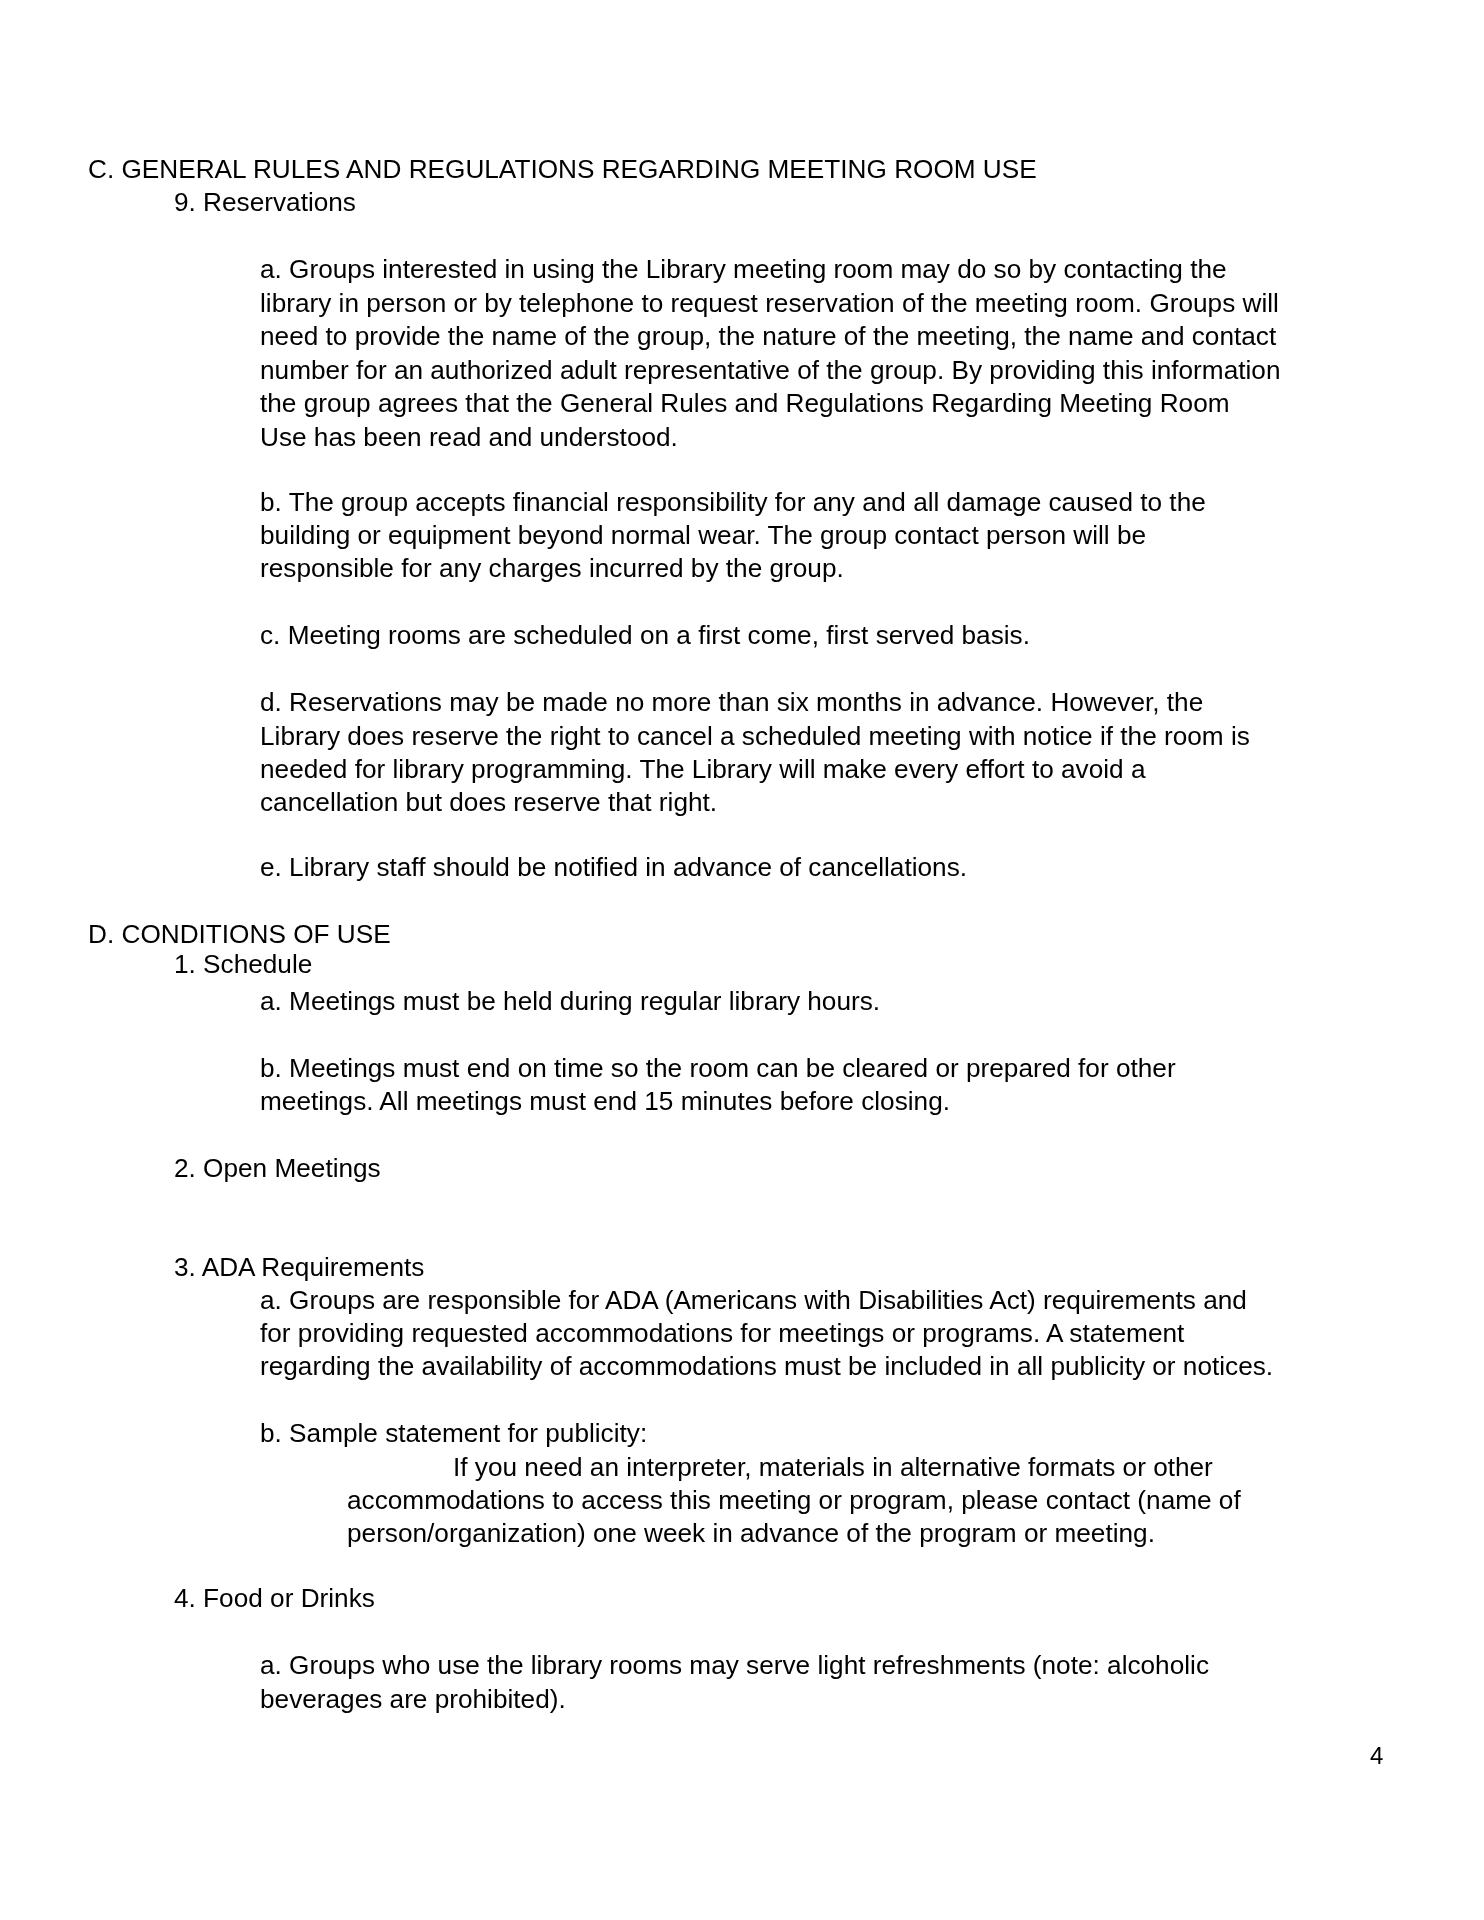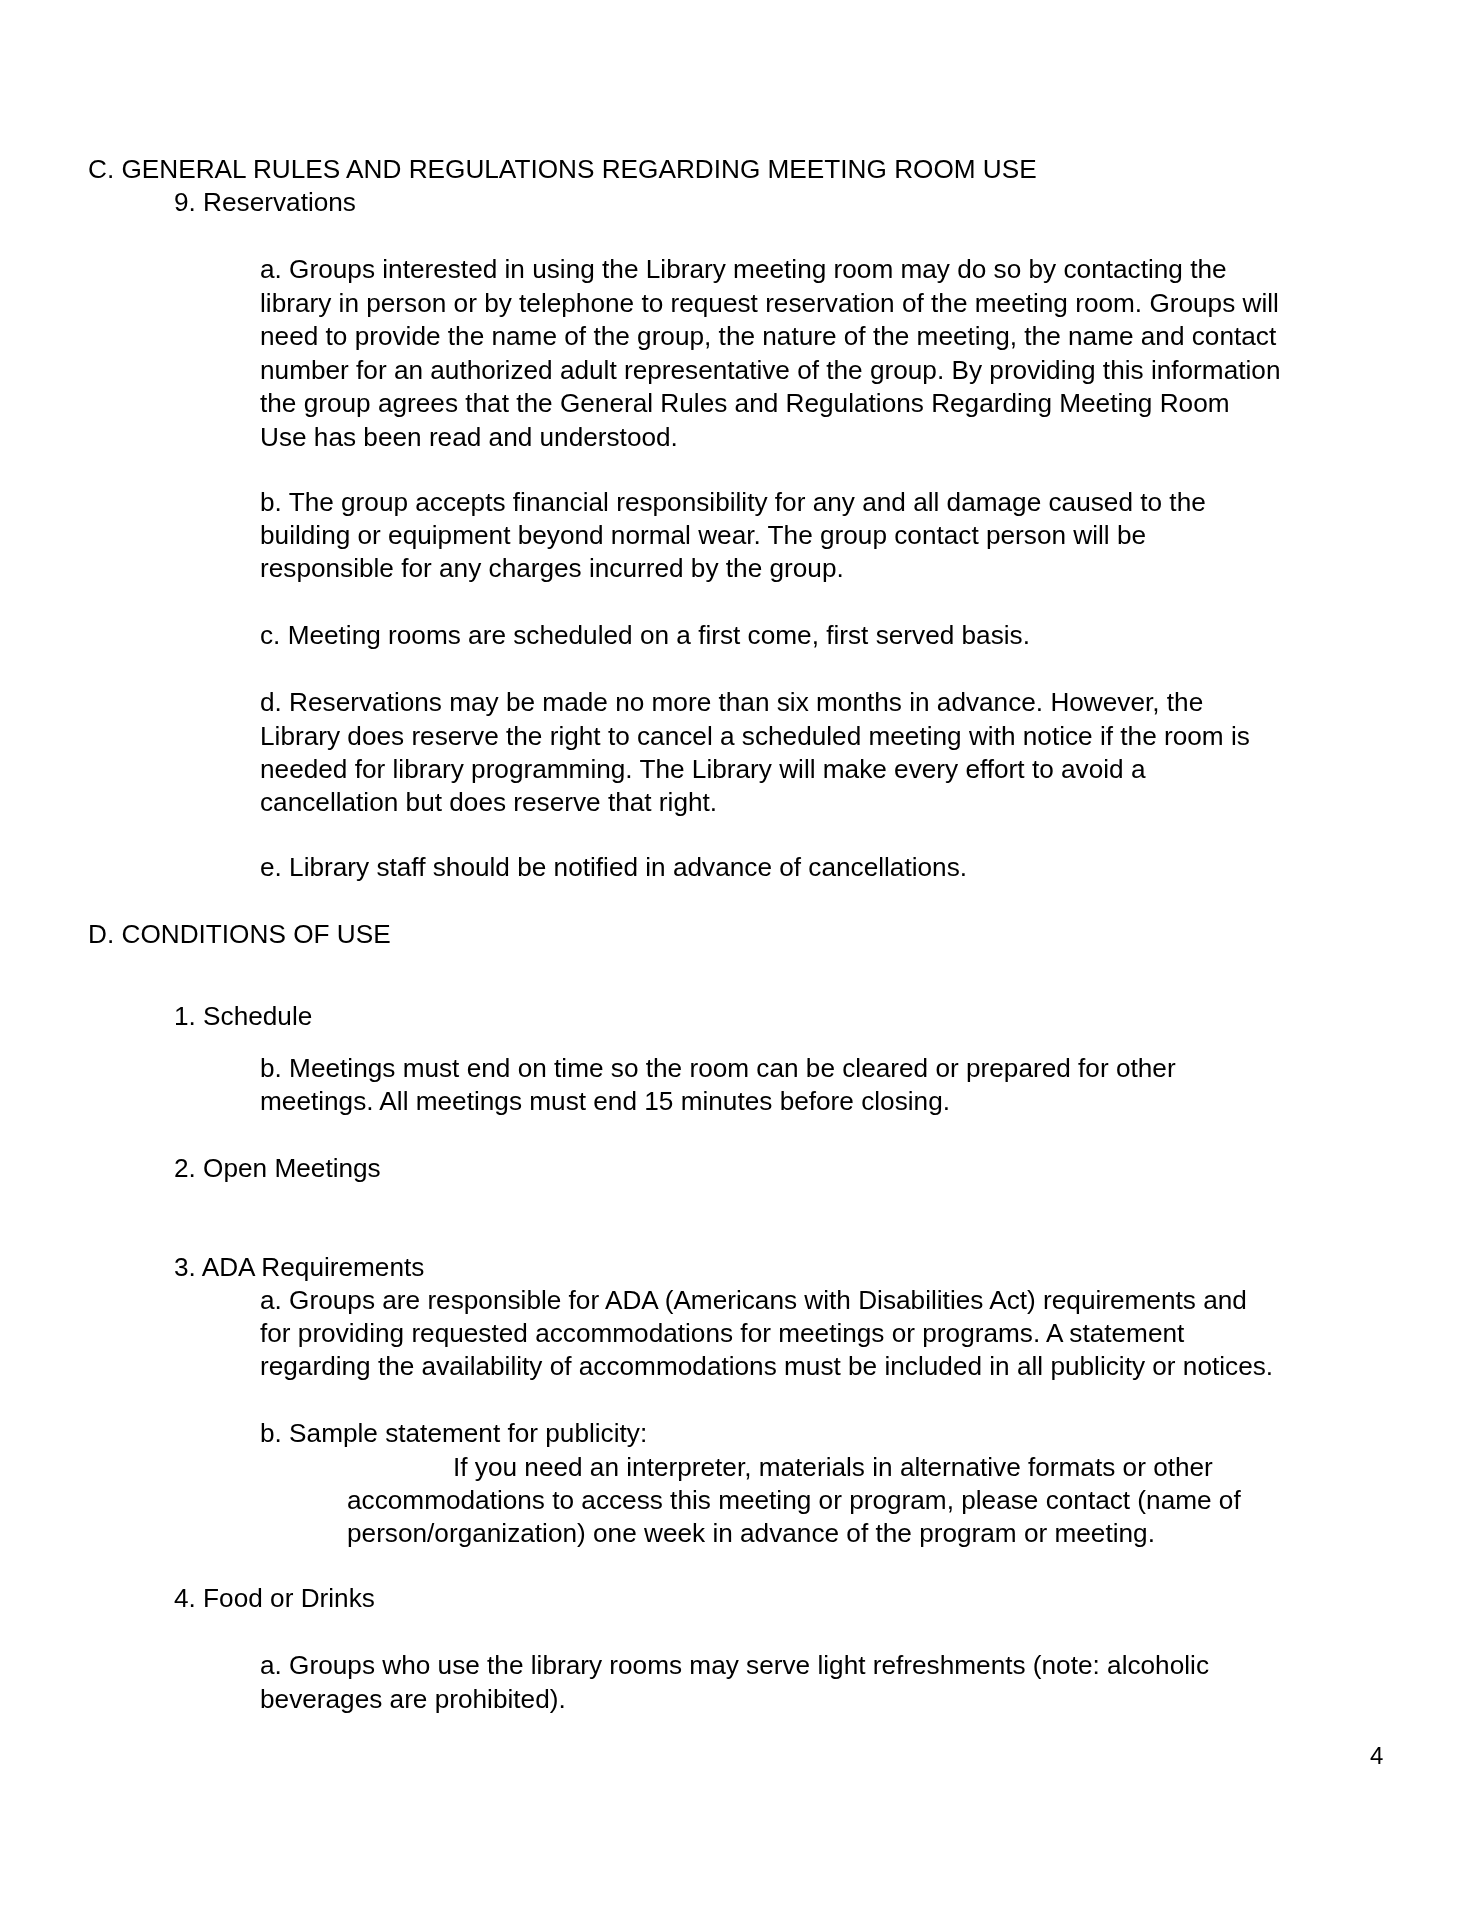--- a/index.html
+++ b/index.html
@@ -55,21 +55,22 @@
     <div class="ln l2" style="top:769px">needed for library programming. The Library will make every effort to avoid a</div>
     <div class="ln l2" style="top:802px">cancellation but does reserve that right.</div>
   </div>
 
   <div>
     <div class="ln l2" style="top:867px">e. Library staff should be notified in advance of cancellations.</div>
   </div>
 
   <div class="ln l0" style="top:934px">D. CONDITIONS OF USE</div>
 
-  <div class="ln l1" style="top:1016px">1. Schedule</div>
+  <div class="ln l1" style="top:964px">1. Schedule</div>
+  <div class="ln l2" style="top:1001px">a. Meetings must be held during regular library hours.</div>
   <div>
     <div class="ln l2" style="top:1068px">b. Meetings must end on time so the room can be cleared or prepared for other</div>
     <div class="ln l2" style="top:1101px">meetings. All meetings must end 15 minutes before closing.</div>
   </div>
 
   <div class="ln l1" style="top:1168px">2. Open Meetings</div>
 
   <div class="ln l1" style="top:1267px">3. ADA Requirements</div>
   <div>
     <div class="ln l2" style="top:1300px">a. Groups are responsible for ADA (Americans with Disabilities Act) requirements and</div>

